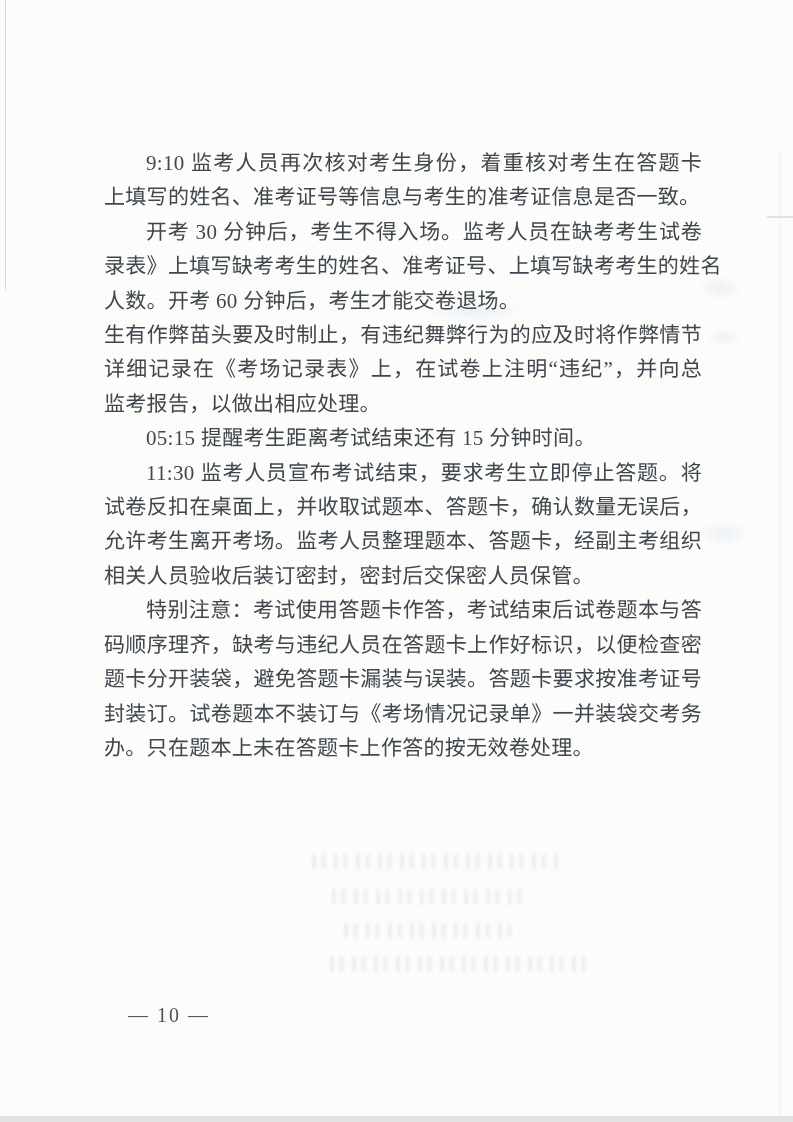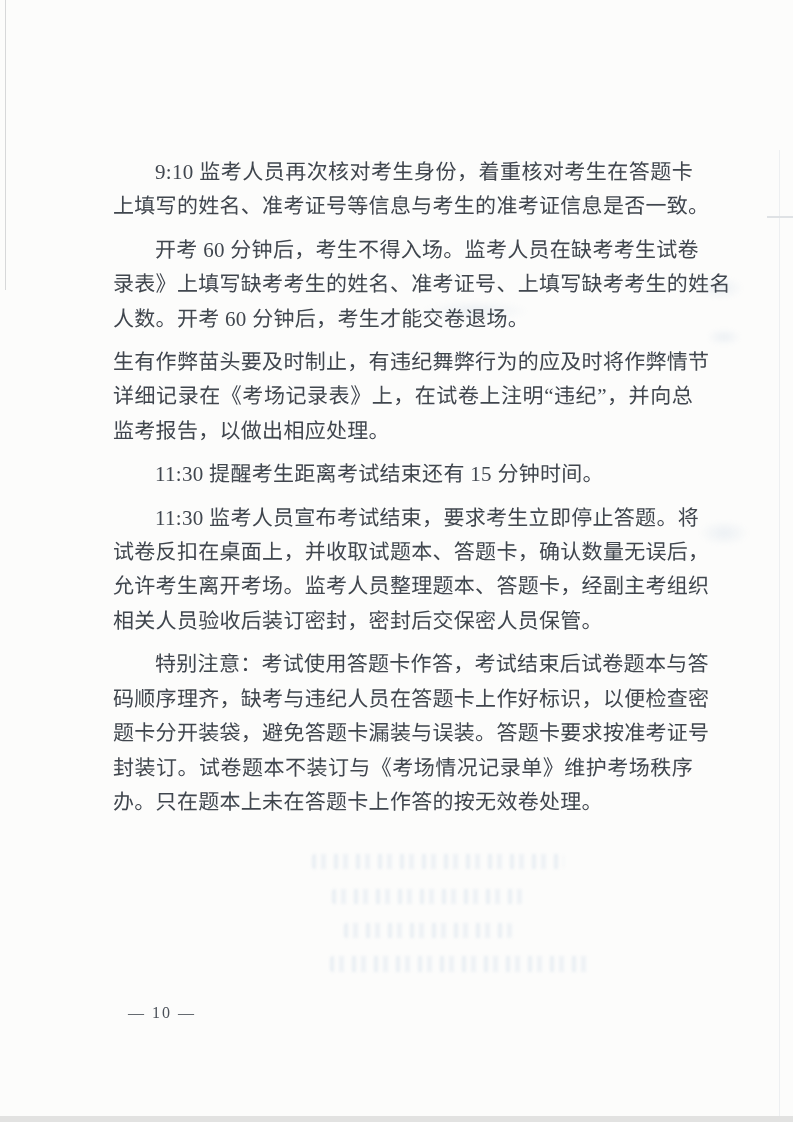--- a/index.html
+++ b/index.html
@@ -19,38 +19,38 @@
   #doc-text {
     position: absolute;
     left: 104px;
     top: 146px;
     width: 598px;
     font-size: 21px;
     line-height: 34.4px;
     color: #40464e;
     letter-spacing: 0.3px;
   }
-  .para { margin: 9px; padding: 0; }
+  .para { margin: 0; padding: 0; }
   .line {
     text-align: justify;
     text-align-last: justify;
     white-space: nowrap;
   }
   .line.last {
     text-align: left;
     text-align-last: left;
   }
   .line.first { text-indent: 2em; }
 
   
   #page-footer {
     position: absolute;
     left: 128px;
     top: 1004px;
-    font-size: 16px;
+    font-size: 20px;
     color: #4a5058;
     letter-spacing: 2px;
   }
 
   
   .edge { position: absolute; }
   #left-edge-line   { left: 5px;  top: 0;      width: 1px;  height: 290px;  background: #d7d8d9; }
   #right-edge-line  { left: 779px; top: 150px; width: 1px;  height: 972px;  background: #edeff1; }
   #right-edge-tick  { left: 767px; top: 216px; width: 26px; height: 2px;    background: #dfe2e5; }
   #bottom-edge-strip{ left: 0;    top: 1116px; width: 793px; height: 6px;   background: #e2e2e1; }
@@ -94,42 +94,42 @@
   <div class="bleed" style="left:332px; top:889px; width:192px; height:15px;"></div>
   <div class="bleed" style="left:344px; top:923px; width:168px; height:15px;"></div>
   <div class="bleed" style="left:330px; top:956px; width:262px; height:16px;"></div>
 
   <div id="doc-text">
       <div class="para">
         <div class="line first">9:10 监考人员再次核对考生身份，着重核对考生在答题卡</div>
         <div class="line last">上填写的姓名、准考证号等信息与考生的准考证信息是否一致。</div>
       </div>
       <div class="para">
-        <div class="line first">开考 60 分钟后，考生不得入场。监考人员在缺考考生试卷</div>
+        <div class="line first">开考 30 分钟后，考生不得入场。监考人员在缺考考生试卷</div>
         <div class="line">录表》上填写缺考考生的姓名、准考证号、上填写缺考考生的姓名</div>
         <div class="line last">人数。开考 60 分钟后，考生才能交卷退场。</div>
       </div>
       <div class="para">
         <div class="line">生有作弊苗头要及时制止，有违纪舞弊行为的应及时将作弊情节</div>
         <div class="line">详细记录在《考场记录表》上，在试卷上注明“违纪”，并向总</div>
         <div class="line last">监考报告，以做出相应处理。</div>
       </div>
       <div class="para">
-        <div class="line first last">11:30 提醒考生距离考试结束还有 15 分钟时间。</div>
+        <div class="line first last">05:15 提醒考生距离考试结束还有 15 分钟时间。</div>
       </div>
       <div class="para">
         <div class="line first">11:30 监考人员宣布考试结束，要求考生立即停止答题。将</div>
         <div class="line">试卷反扣在桌面上，并收取试题本、答题卡，确认数量无误后，</div>
         <div class="line">允许考生离开考场。监考人员整理题本、答题卡，经副主考组织</div>
         <div class="line last">相关人员验收后装订密封，密封后交保密人员保管。</div>
       </div>
       <div class="para">
         <div class="line first">特别注意：考试使用答题卡作答，考试结束后试卷题本与答</div>
         <div class="line">码顺序理齐，缺考与违纪人员在答题卡上作好标识，以便检查密</div>
         <div class="line">题卡分开装袋，避免答题卡漏装与误装。答题卡要求按准考证号</div>
-        <div class="line">封装订。试卷题本不装订与《考场情况记录单》维护考场秩序</div>
+        <div class="line">封装订。试卷题本不装订与《考场情况记录单》一并装袋交考务</div>
         <div class="line last">办。只在题本上未在答题卡上作答的按无效卷处理。</div>
       </div>
     </div>
 
   <div id="page-footer">— 10 —</div>
 
 </div>
 
 </body></html>

